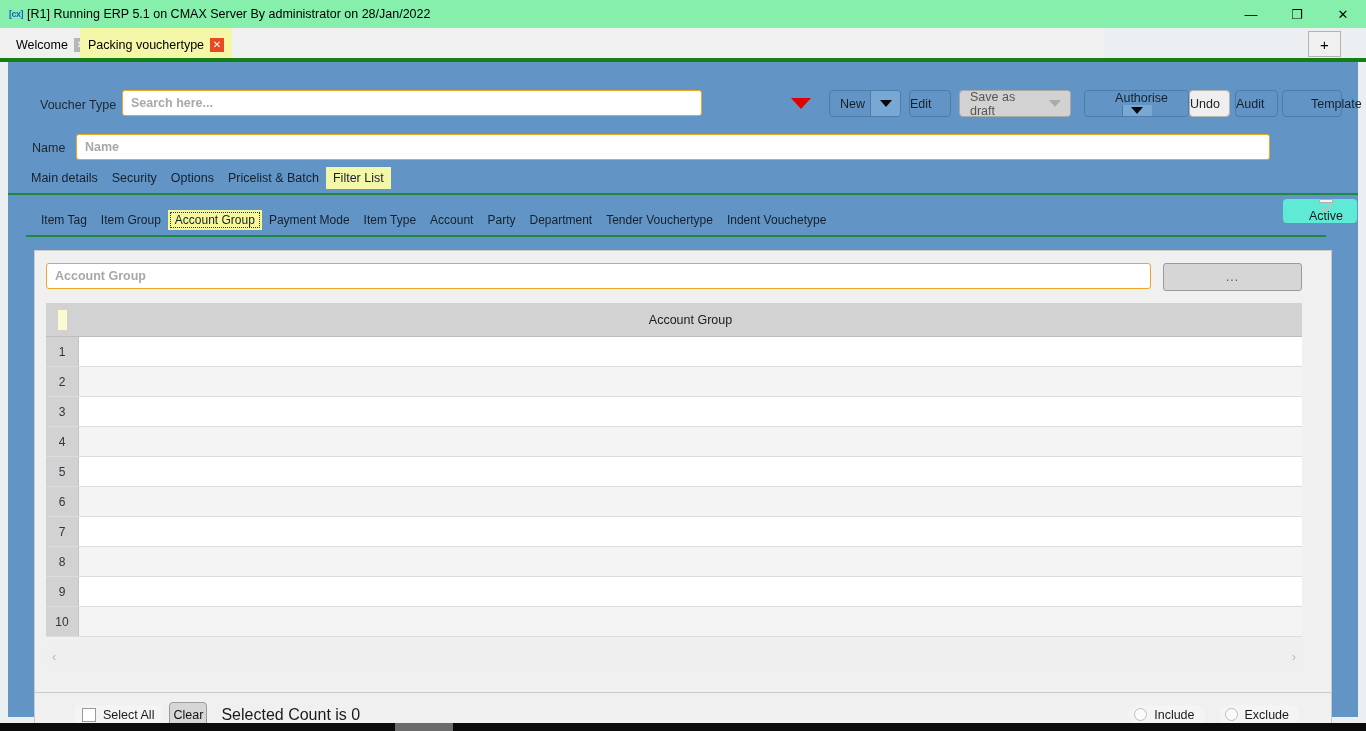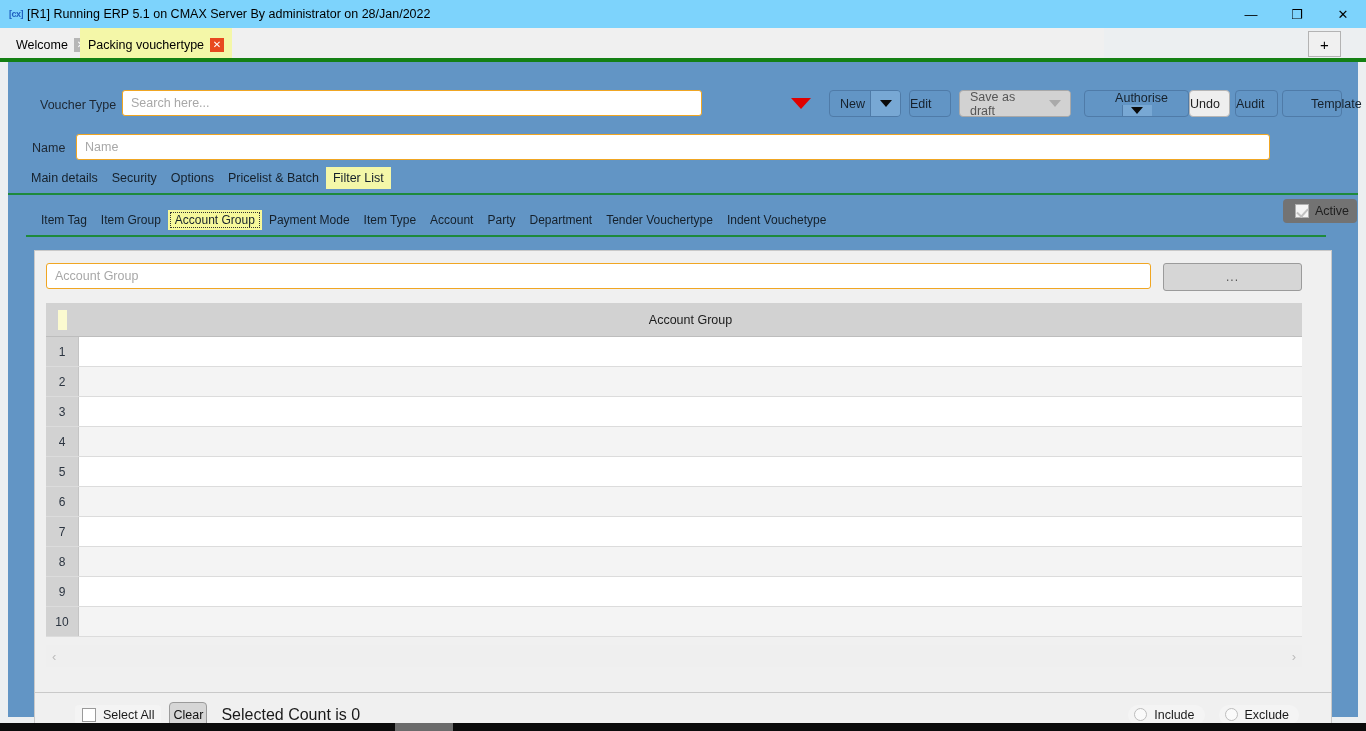--- a/index.html
+++ b/index.html
@@ -7,21 +7,21 @@
     width: 1366px; height: 731px;
     font-family: "Liberation Sans", sans-serif;
     overflow: hidden;
     background: #000;
   }
   .app { position: relative; width: 1366px; height: 731px; background: #eceff1; }
 
   
   .titlebar {
     position: absolute; top: 0; left: 0; width: 1366px; height: 28px;
-    background: #7dd3fc; display: flex; align-items: center;
+    background: #86efac; display: flex; align-items: center;
   }
   .app-icon {
     width: 22px; margin-left: 5px; font-size: 9px; color: #2060c0;
     font-family: "Liberation Sans", sans-serif; letter-spacing: -0.5px;
     text-align: center; font-weight: bold;
   }
   .title-text { font-size: 12.5px; color: #000; white-space: nowrap; }
   .win-ctrls { margin-left: auto; display: flex; height: 28px; }
   .win-btn {
     width: 46px; height: 28px; display: flex; align-items: center; justify-content: center;
@@ -59,21 +59,21 @@
     position: absolute; top: 62px; left: 8px; width: 1350px; height: 655px;
     background: #6295c5;
   }
 
   .lbl { position: absolute; font-size: 12.5px; color: #1d2733; }
 
   .txtfield {
     position: absolute; background: #fff; border: 1px solid #f0a623; border-radius: 3px;
     font-size: 12.5px; color: #333; display: flex; align-items: center; padding: 0 8px;
   }
-  .ph { color: #a8a8a8; font-size: 12.5px; }
+  .ph { color: #a8a8a8; font-size: 12.5px; font-weight: bold; }
 
   .caret-red {
     position: absolute; width: 0; height: 0;
     border-left: 10px solid transparent; border-right: 10px solid transparent;
     border-top: 11px solid #e00000;
   }
 
   
   .btn {
     position: absolute; border: 1px solid #4f7ba8; border-radius: 4px;
@@ -91,23 +91,23 @@
   .btn.grey .arrow { background: #d2d2d2; border-left: none; color: #aaa; }
   .btn.light { background: #eeeeee; border-color: #b5b5b5; color: #222; }
   .tri-dn {
     width: 0; height: 0; border-left: 6px solid transparent;
     border-right: 6px solid transparent; border-top: 7px solid #0a0a0a;
   }
   .tri-dn.dim { border-top-color: #aaaaaa; }
 
   .active-chk {
     position: absolute; left: 1275px; top: 137px; width: 74px; height: 24px;
-    background: #737373; border-radius: 4px;
+    background: #5eead4; border-radius: 4px;
     display: flex; align-items: center; gap: 6px; padding-left: 12px;
-    font-size: 12.5px; color: #202020;
+    font-size: 12.5px; color: #202020; flex-direction: column;
   }
   .cbox {
     width: 14px; height: 14px; border: 1px solid #b0b0b0; background: #f4f4f4;
     position: relative;
   }
   .cbox.checked::after {
     content: ""; position: absolute; left: 3px; top: 1px; width: 5px; height: 9px;
     border: solid #c0c0c0; border-width: 0 2px 2px 0; transform: rotate(42deg);
   }
 

